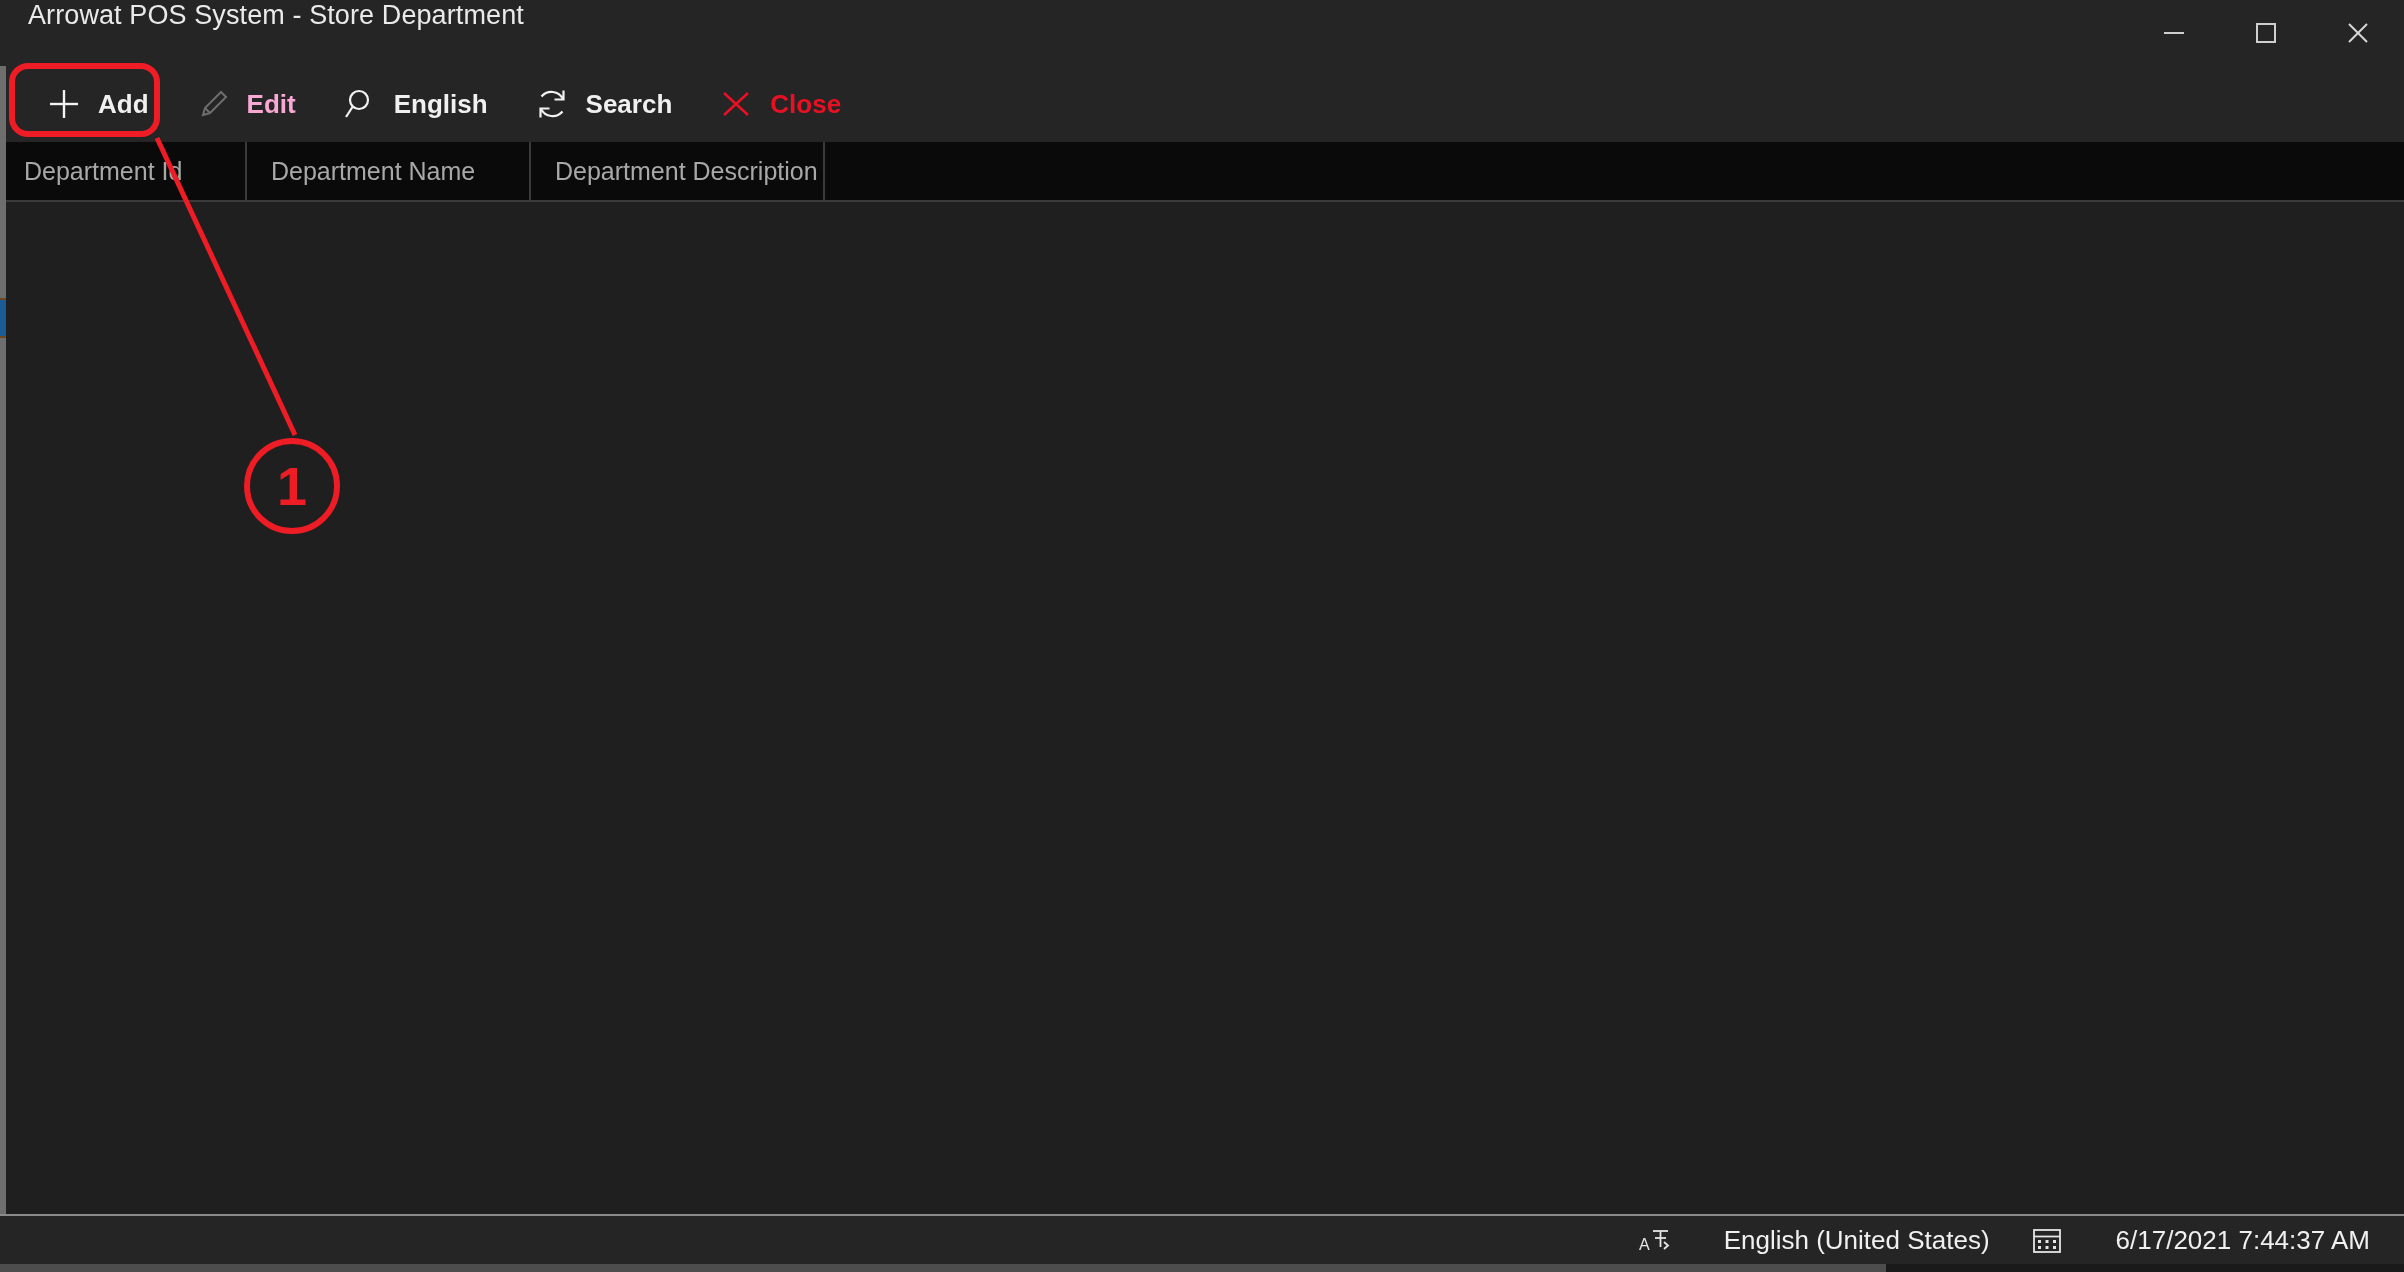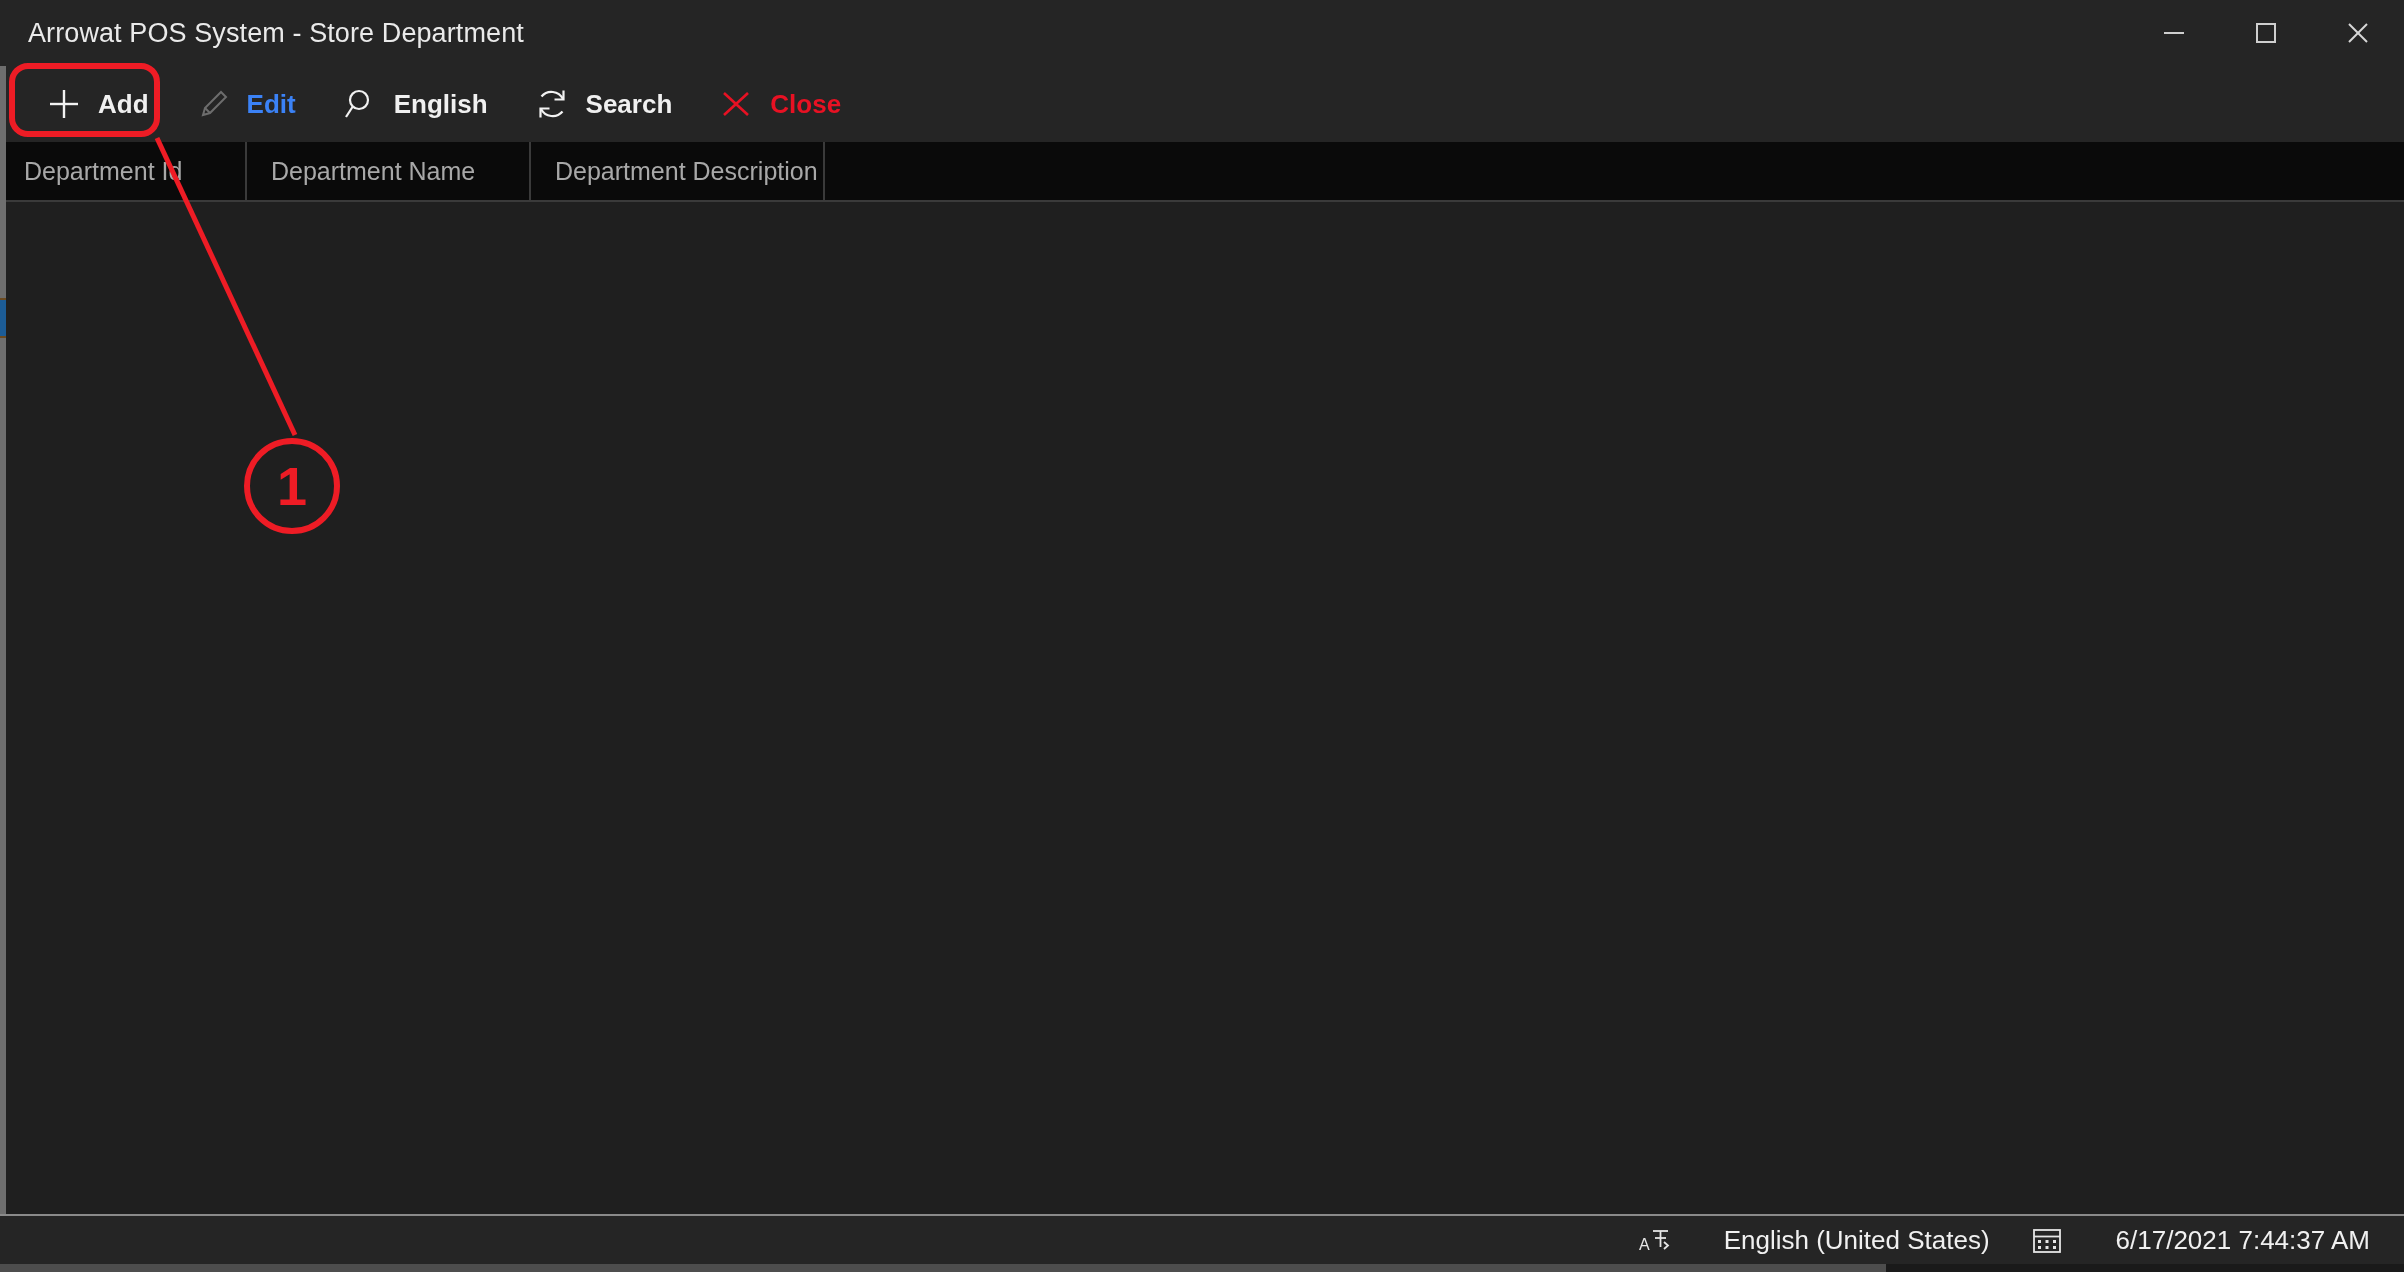--- a/index.html
+++ b/index.html
@@ -24,21 +24,21 @@
 
   
   .titlebar {
     position: absolute;
     left: 0;
     top: 0;
     width: 2404px;
     height: 66px;
     background: #252525;
     display: flex;
-    align-items: center;
+    align-items: flex-start;
   }
   .title-text {
     margin-left: 28px;
     font-size: 27px;
     color: #eaeaea;
     letter-spacing: 0.1px;
     white-space: nowrap;
   }
   .winctrls {
     position: absolute;
@@ -83,21 +83,21 @@
     align-items: center;
     justify-content: center;
     width: 40px;
     height: 40px;
     margin-right: 14px;
   }
   .tblabel {
     font-size: 26px;
     color: #f0f0f0;
   }
-  .tbitem.disabled .tblabel { color: #3b82f6; text-align: center; }
+  .tbitem.disabled .tblabel { color: #f9a8d4; text-align: center; }
   .tbitem.danger .tblabel { color: #e81123; }
 
   
   .grid {
     position: absolute;
     left: 0;
     top: 142px;
     width: 2404px;
     height: 1072px;
     background: #060606;

